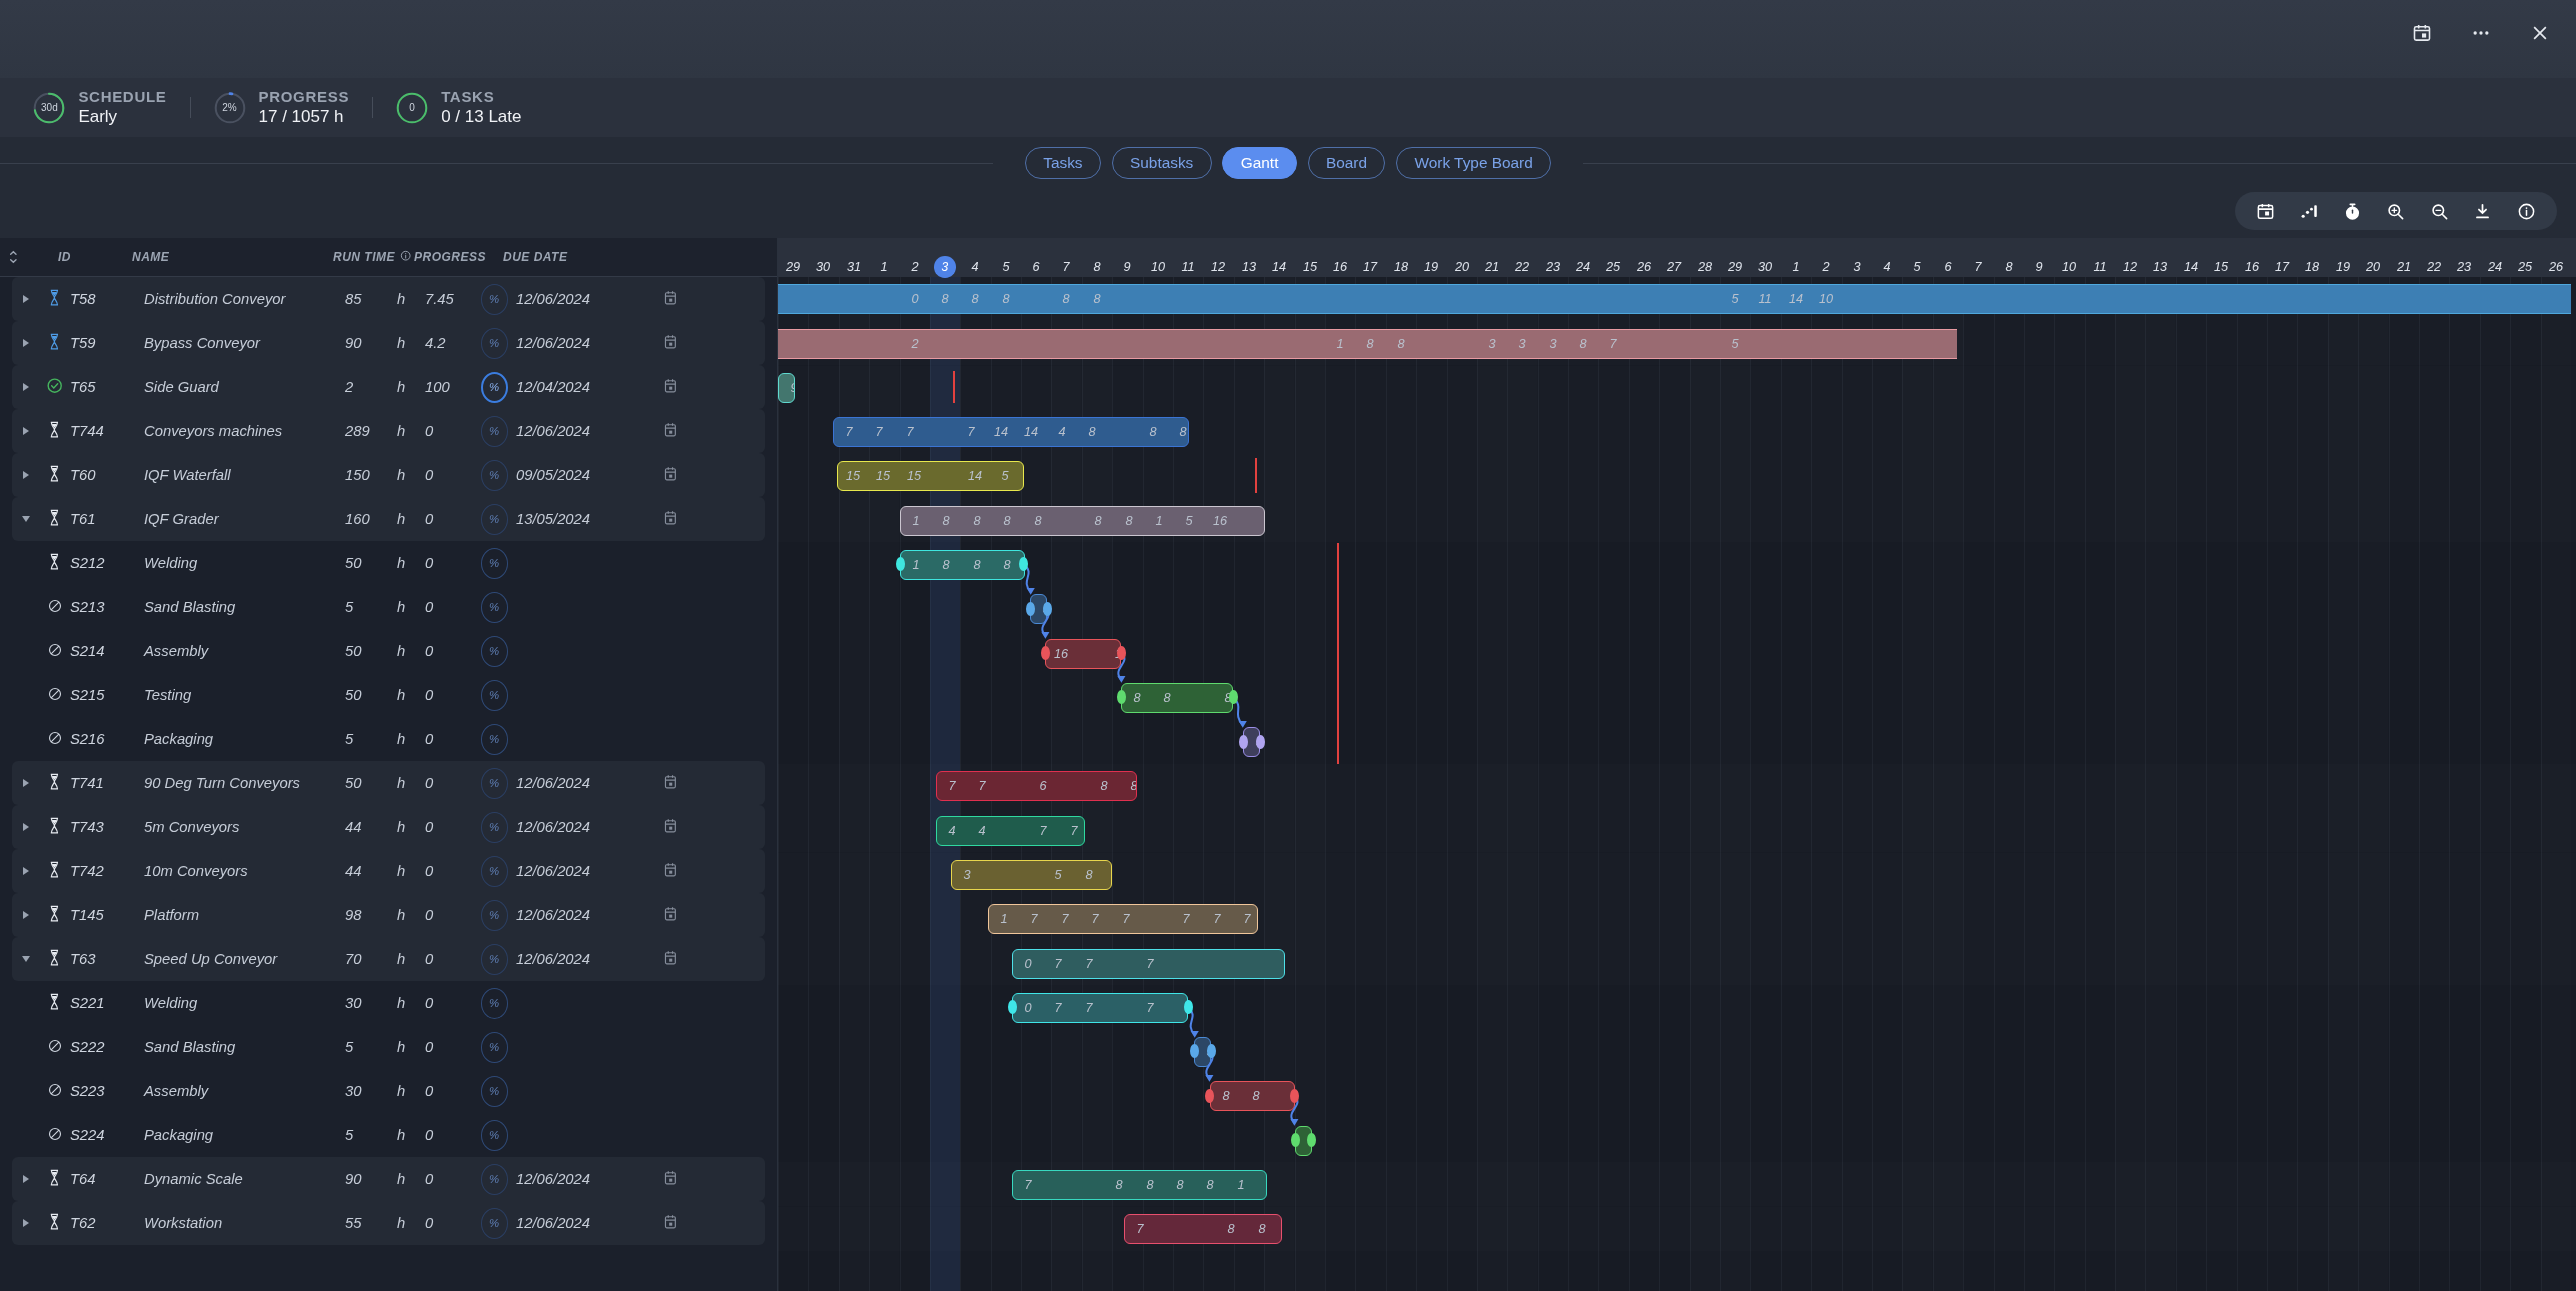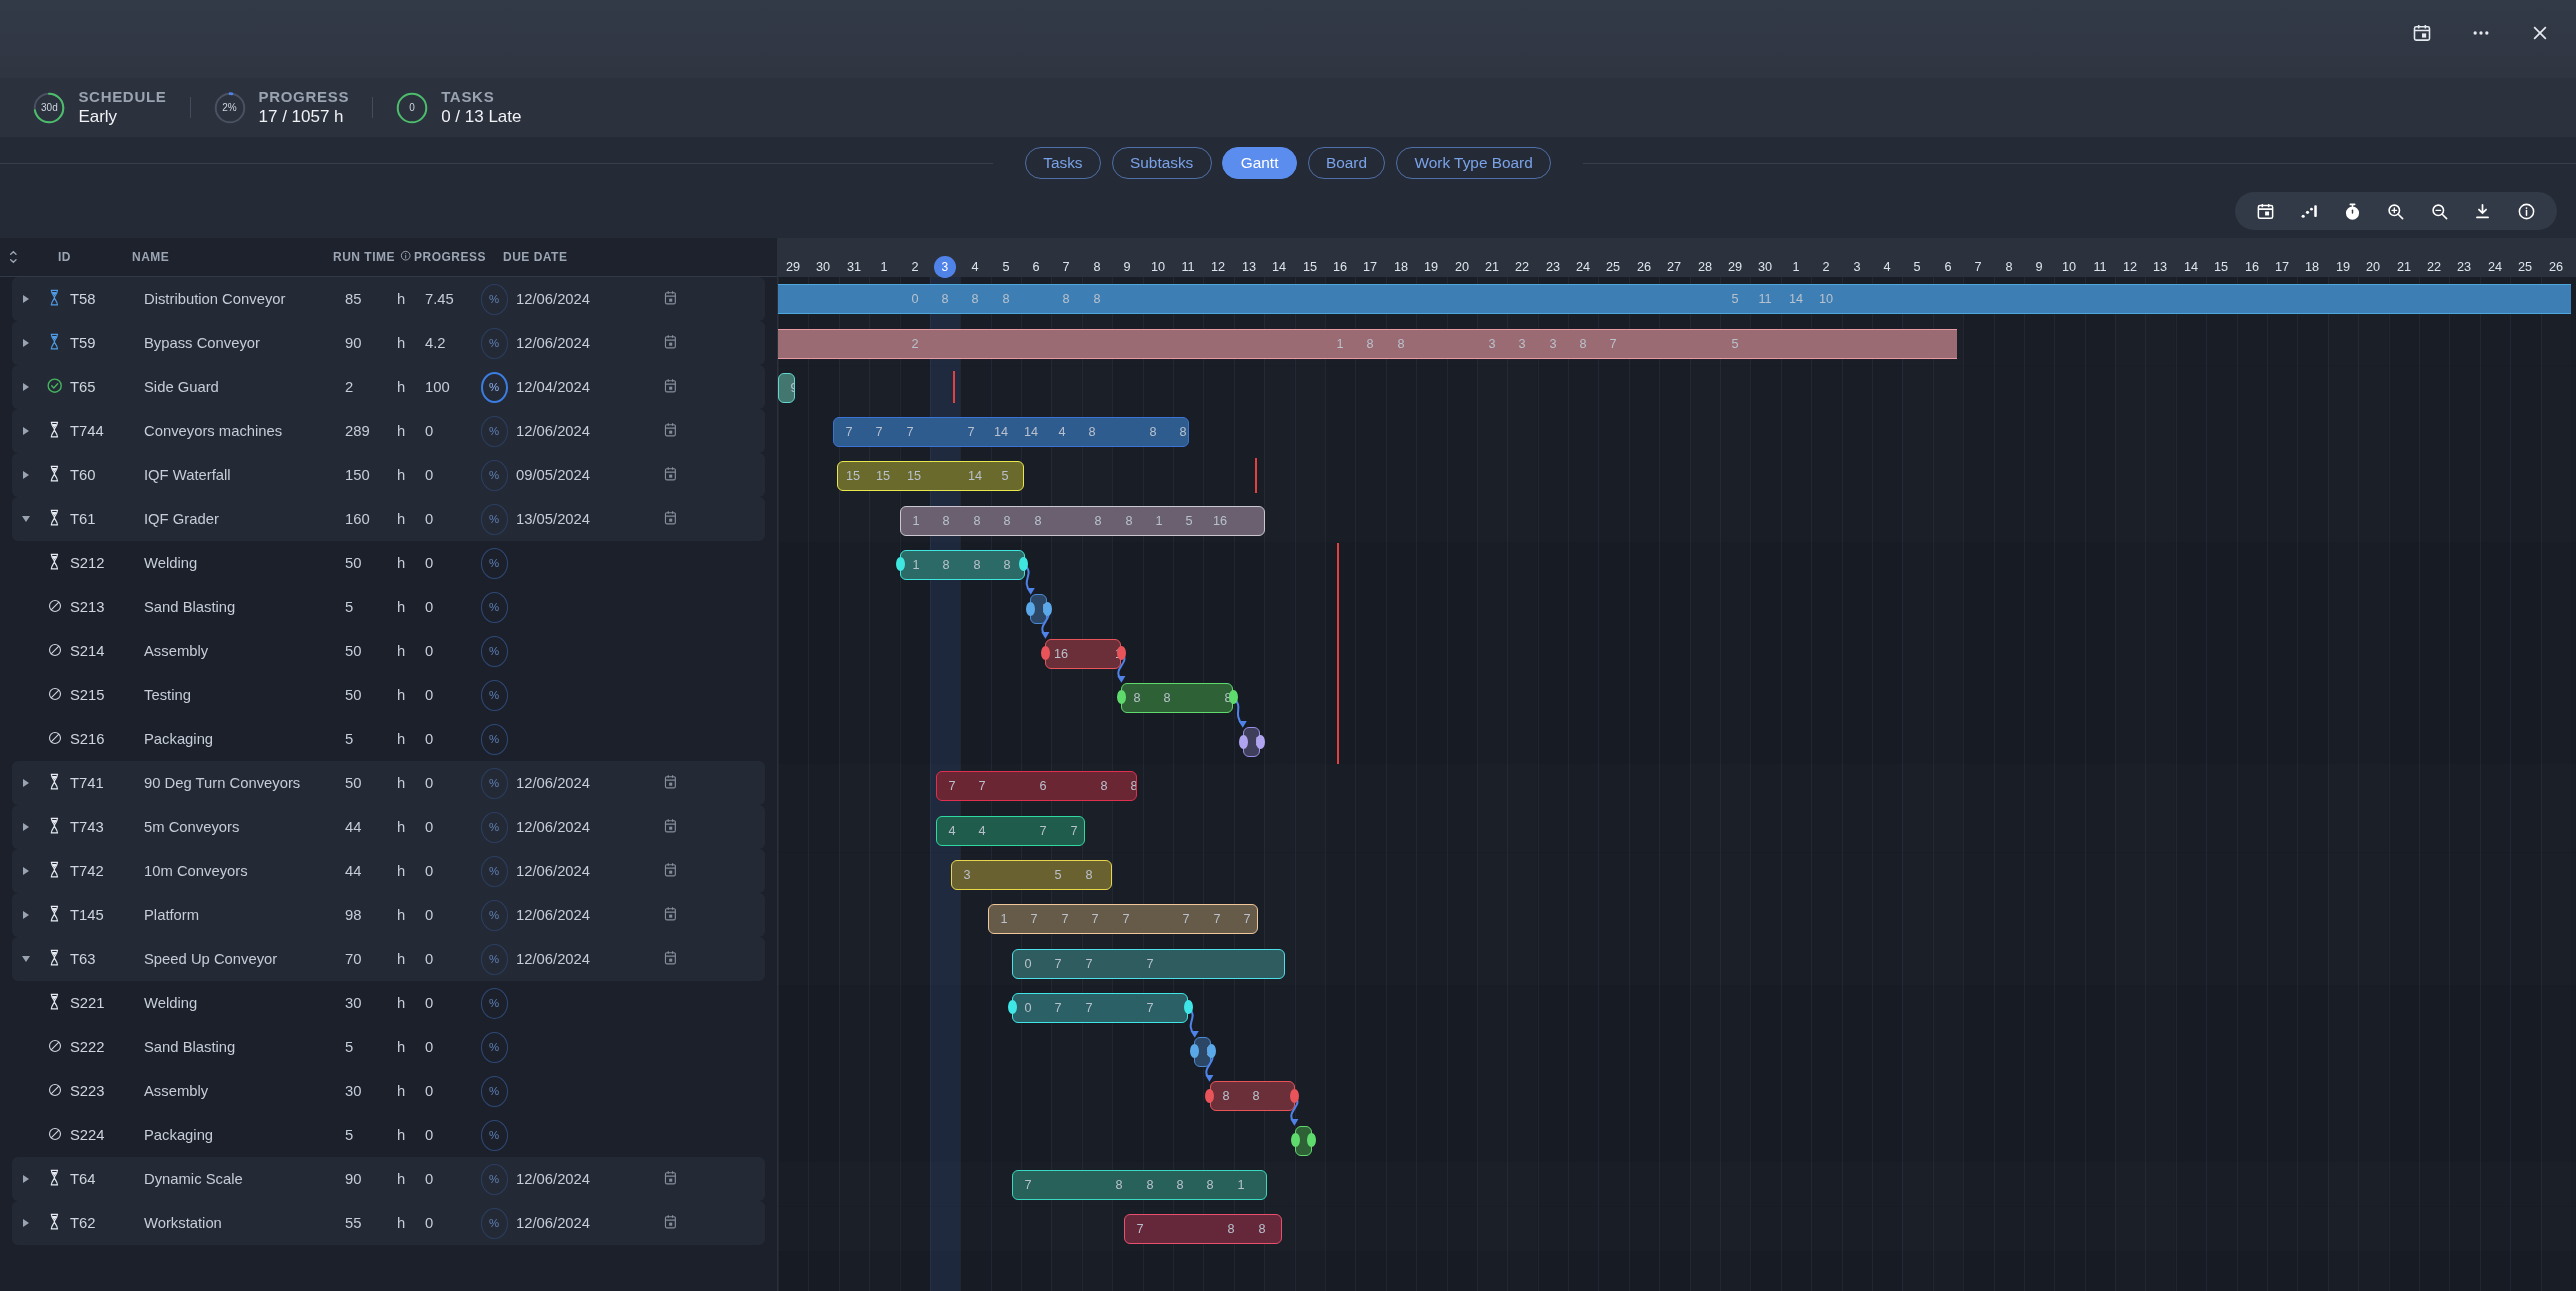--- a/index.html
+++ b/index.html
@@ -75,21 +75,21 @@
     height: 50px; background:#252b36; position:relative; flex:0 0 auto;
   }
   .toolpill {
     position:absolute; right: 19px; top: 4px;
     height: 38px; border-radius: 19px; background:#323a47;
     display:flex; align-items:center; gap: 5.4px; padding: 0 12px;
   }
   .toolpill .tb-icon { width:38px; height:31px; }
 
   
-  .main { flex:1 1 auto; display:flex; position:relative; min-height:0; }
+  .main { flex:1 1 auto; display:flex; position:relative; min-height:0;font-style:italic; }
 
   
   .tablepane {
     width: 778px; flex:0 0 778px; background:#1b202b; position:relative;
     border-right:0.7px solid #2a313d;
   }
   .thead {
     height: 39px; display:flex; align-items:center;
     border-bottom:0.7px solid #333a47; background:#1d222d;
     font-size:12px; letter-spacing:0.5px; color:#9ca5b3; font-weight:600;

